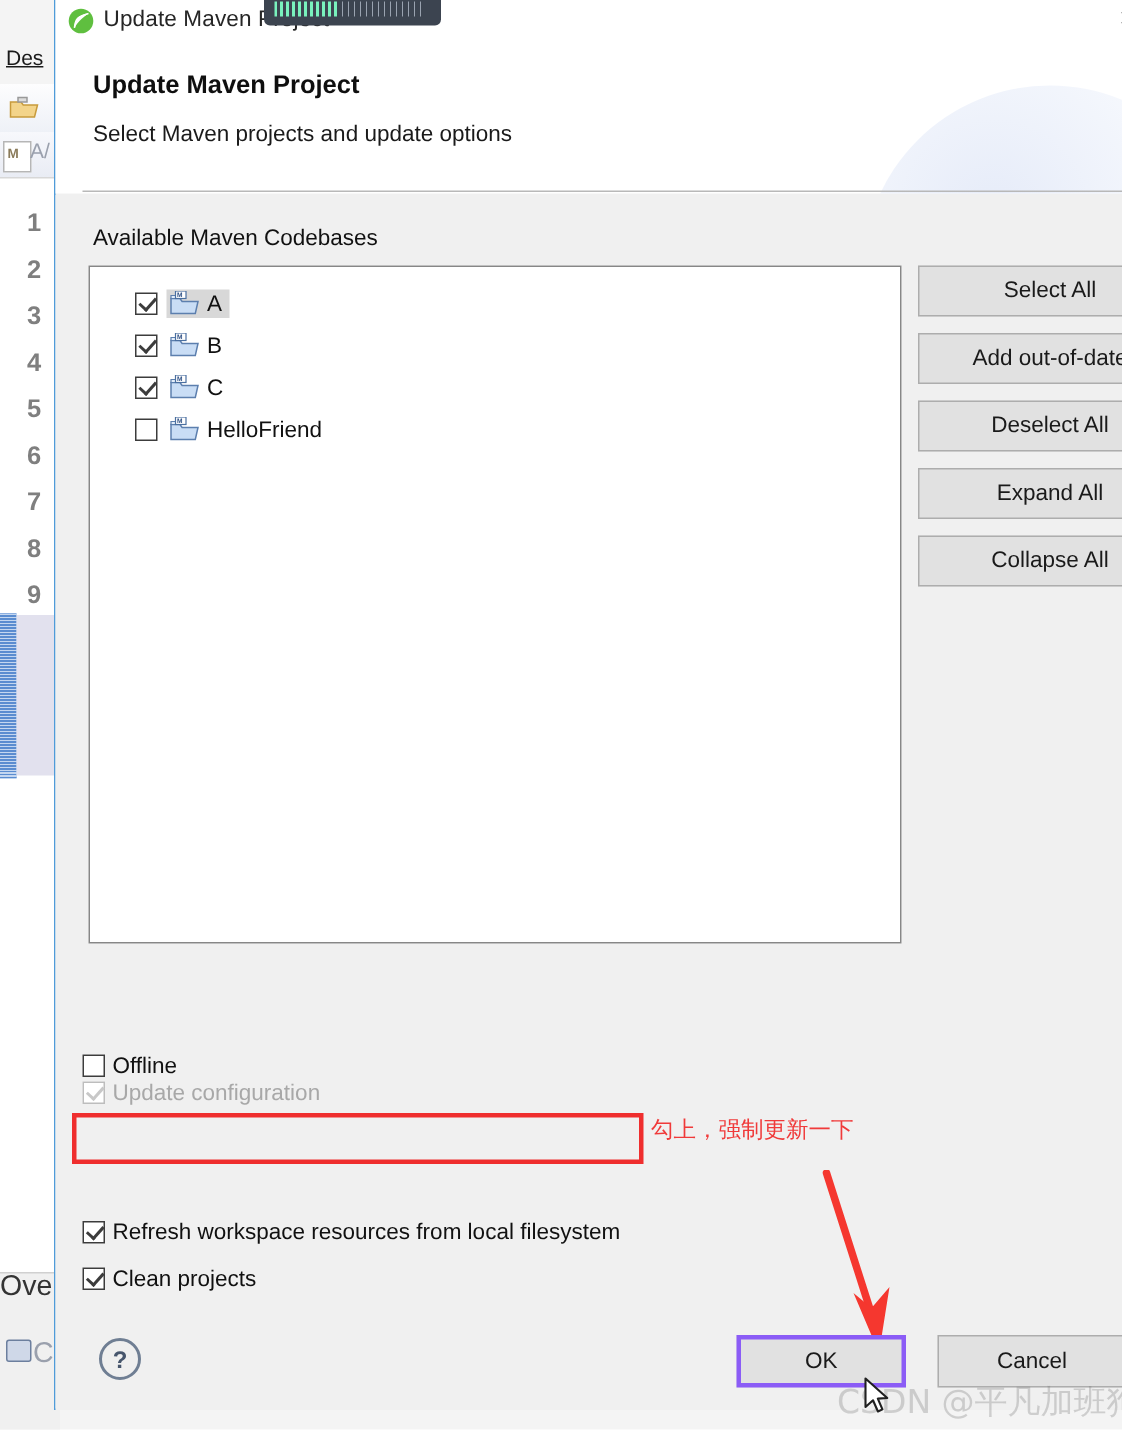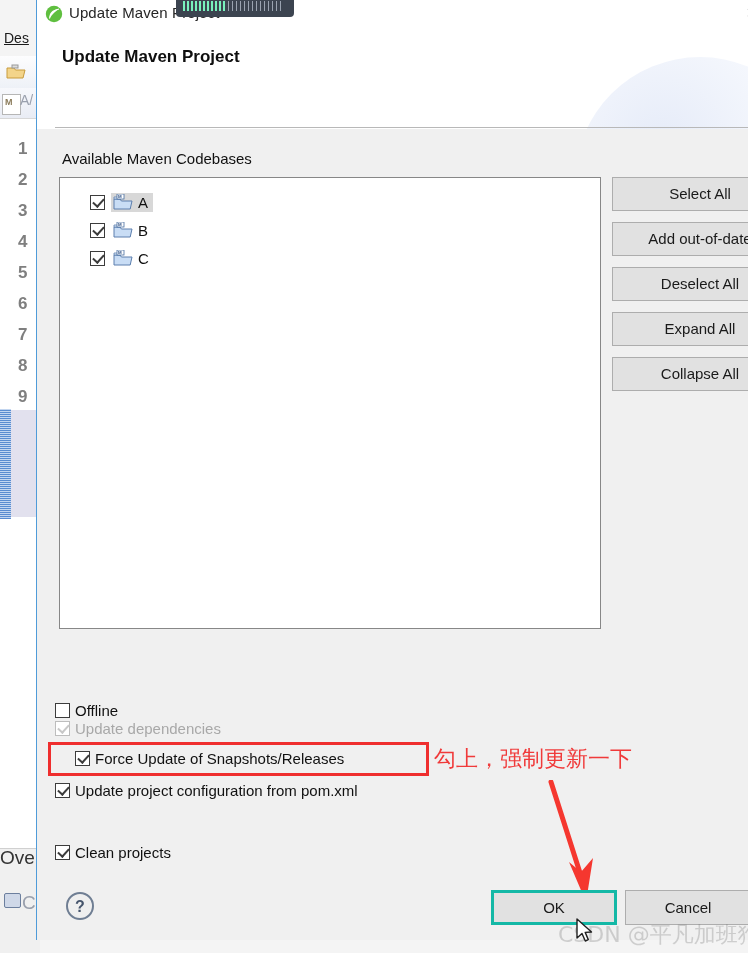--- a/index.html
+++ b/index.html
@@ -325,21 +325,21 @@
     position: absolute;
     left: 11px; top: 612px;
     width: 381px; height: 34px;
     border: 3px solid #ef2e2e;
     box-sizing: border-box;
     pointer-events: none;
   }
   #annotation-text {
     position: absolute;
     left: 397px; top: 614px;
-    font-size: 22px;
+    font-size: 15px;
     color: #f03a3a;
     font-family: "DejaVu Sans", sans-serif;
     white-space: nowrap;
   }
   #annotation-arrow {
     position: absolute;
     left: 492px; top: 650px;
     width: 90px; height: 130px;
     pointer-events: none;
   }
@@ -359,22 +359,22 @@
     box-sizing: border-box;
     font-family: "Liberation Sans", sans-serif;
     font-size: 15px;
     color: #1a1a1a;
     text-align: center;
     line-height: 33px;
     cursor: pointer;
   }
   #ok-btn {
     left: 454px; top: 760px;
-    width: 126px;
-    border: 3px solid #14b8a6;
+    width: 113px;
+    border: 3px solid #8b5cf6;
     line-height: 29px;
   }
   #cancel-btn {
     left: 588px; top: 760px;
     width: 126px;
   }
 
   #cursor-arrow {
     position: absolute;
     left: 576px; top: 918px;
@@ -448,20 +448,21 @@
         <path d="M14 4 C7 4.5 4 8 4.6 13.6 C7.6 8.6 10.6 6.4 14 4 Z" fill="#ffffff"></path>
         <path d="M4.6 13.6 C5 9 8 5.4 14 4" stroke="#ffffff" stroke-width="1" fill="none"></path>
       </svg>
       <div id="title-text">Update Maven Project</div>
       <div id="close-btn">✕</div>
     </div>
 
     <div id="tooltip-bar"></div>
 
     <div id="dialog-title">Update Maven Project</div>
+    <div id="dialog-subtitle">Select Maven projects and update options</div>
     <div id="header-separator"></div>
   </div>
 
   <div id="dialog-body">
 
     <div id="list-label">Available Maven Codebases</div>
 
     <div id="tree-box">
 
       <div class="tree-row selected" style="top:12px;">
@@ -496,48 +497,56 @@
           <svg class="proj-icon" viewBox="0 0 20 17">
             <path d="M1 5 L7 5 L8.4 7 L19 7 L17.2 15 L1 15 Z" fill="#c9ddf5" stroke="#5c7fae" stroke-width="1"></path>
             <path d="M1 5 L1 3 L6 3 L7 5 Z" fill="#e3eefb" stroke="#5c7fae" stroke-width=".8"></path>
             <rect x="4" y="0" width="7" height="5" fill="#ffffff" stroke="#4a6fa0" stroke-width=".8"></rect>
             <text x="5" y="4.2" font-size="4.4" fill="#2b4d82" font-family="sans-serif" font-weight="bold">M</text>
           </svg>
           <span class="tree-name">C</span>
         </div>
       </div>
 
+      <div class="tree-row" style="top:96px;">
+        <div class="cbx"></div>
+        <div class="tree-label-wrap">
+          <svg class="proj-icon" viewBox="0 0 20 17">
+            <path d="M1 5 L7 5 L8.4 7 L19 7 L17.2 15 L1 15 Z" fill="#c9ddf5" stroke="#5c7fae" stroke-width="1"></path>
+            <path d="M1 5 L1 3 L6 3 L7 5 Z" fill="#e3eefb" stroke="#5c7fae" stroke-width=".8"></path>
+            <rect x="4" y="0" width="7" height="5" fill="#ffffff" stroke="#4a6fa0" stroke-width=".8"></rect>
+            <text x="5" y="4.2" font-size="4.4" fill="#2b4d82" font-family="sans-serif" font-weight="bold">M</text>
+          </svg>
+          <span class="tree-name">HelloFriend</span>
+        </div>
+      </div>
     </div>
 
     <div class="side-btn" style="top:47px;">Select All</div>
     <div class="side-btn" style="top:92px;">Add out-of-date</div>
     <div class="side-btn" style="top:137px;">Deselect All</div>
     <div class="side-btn" style="top:182px;">Expand All</div>
     <div class="side-btn" style="top:227px;">Collapse All</div>
 
     <div class="opt-row" style="left:18px; top:560px;margin-top:12px;">
       <div class="cbx"></div>
       <span class="opt-label">Offline</span>
     </div>
 
     <div class="opt-row disabled" style="left:18px; top:590px;">
       <div class="cbx checked disabled"></div>
-      <span class="opt-label">Update dependencies</span>
+      <span class="opt-label">Update configuration</span>
     </div>
 
-    <div class="opt-row" style="left:38px; top:620px;">
+
+
+    <div class="opt-row" style="left:18px; top:683px;">
       <div class="cbx checked"></div>
-      <span class="opt-label">Force Update of Snapshots/Releases</span>
+      <span class="opt-label">Refresh workspace resources from local filesystem</span>
     </div>
-
-    <div class="opt-row" style="left:18px; top:652px;">
-      <div class="cbx checked"></div>
-      <span class="opt-label">Update project configuration from pom.xml</span>
-    </div>
-
 
     <div class="opt-row" style="left:18px; top:714px;text-align:right;">
       <div class="cbx checked"></div>
       <span class="opt-label">Clean projects</span>
     </div>
 
     <div id="force-highlight"></div>
     <div id="annotation-text">勾上，强制更新一下</div>
     <svg id="annotation-arrow" viewBox="0 0 90 130">
       <path d="M22 2 L52 96" stroke="#f5372f" stroke-width="5" fill="none" stroke-linecap="round"></path>

